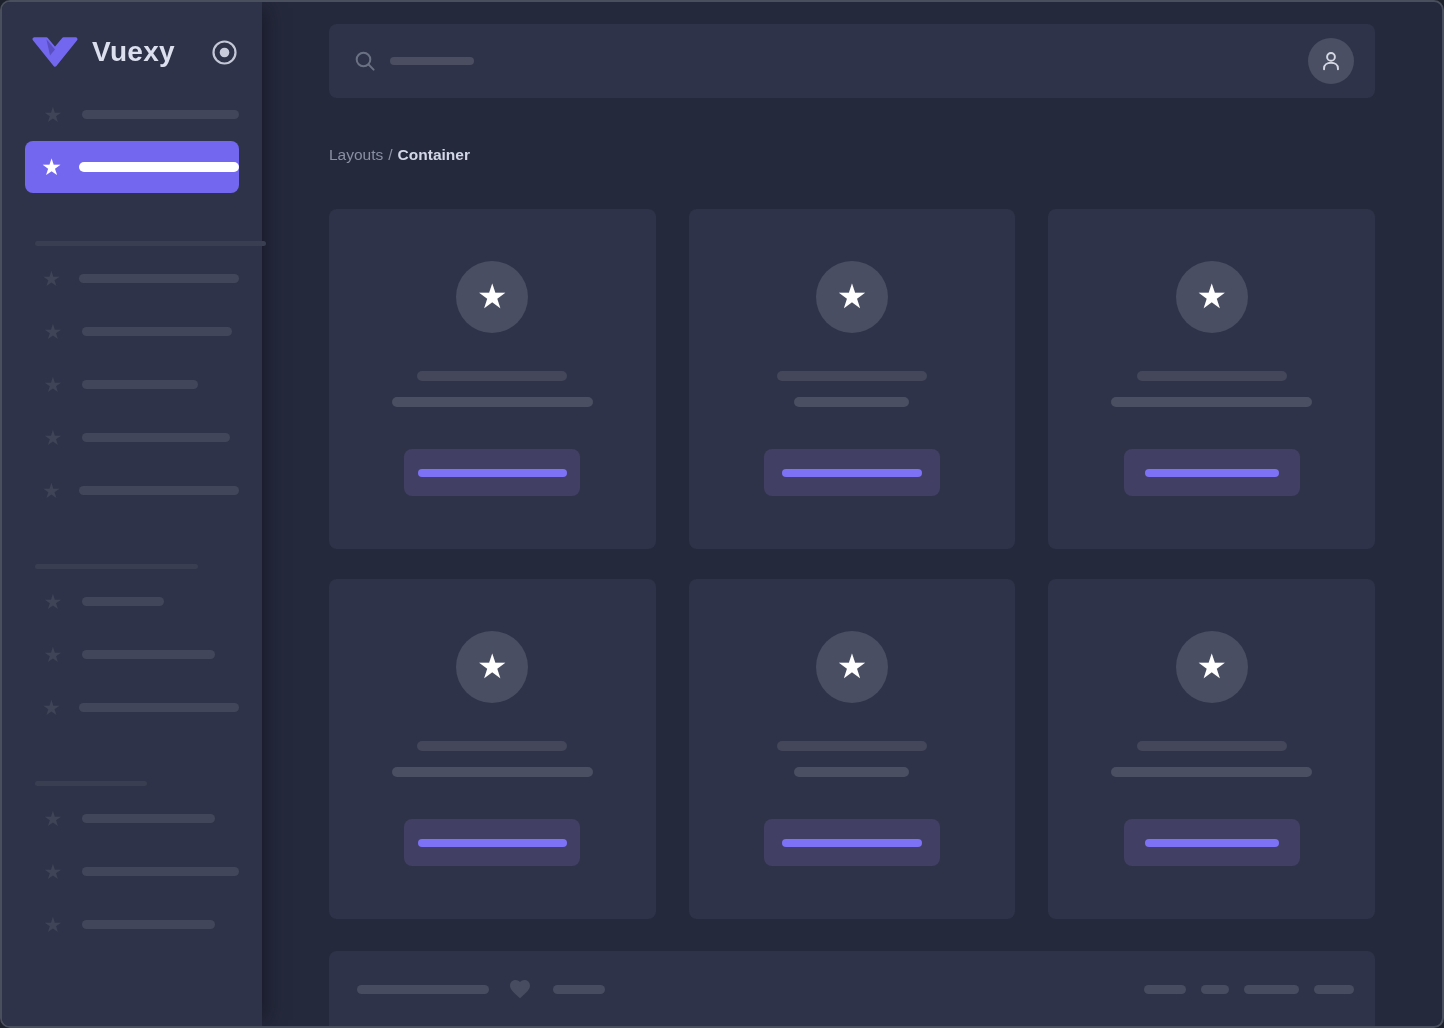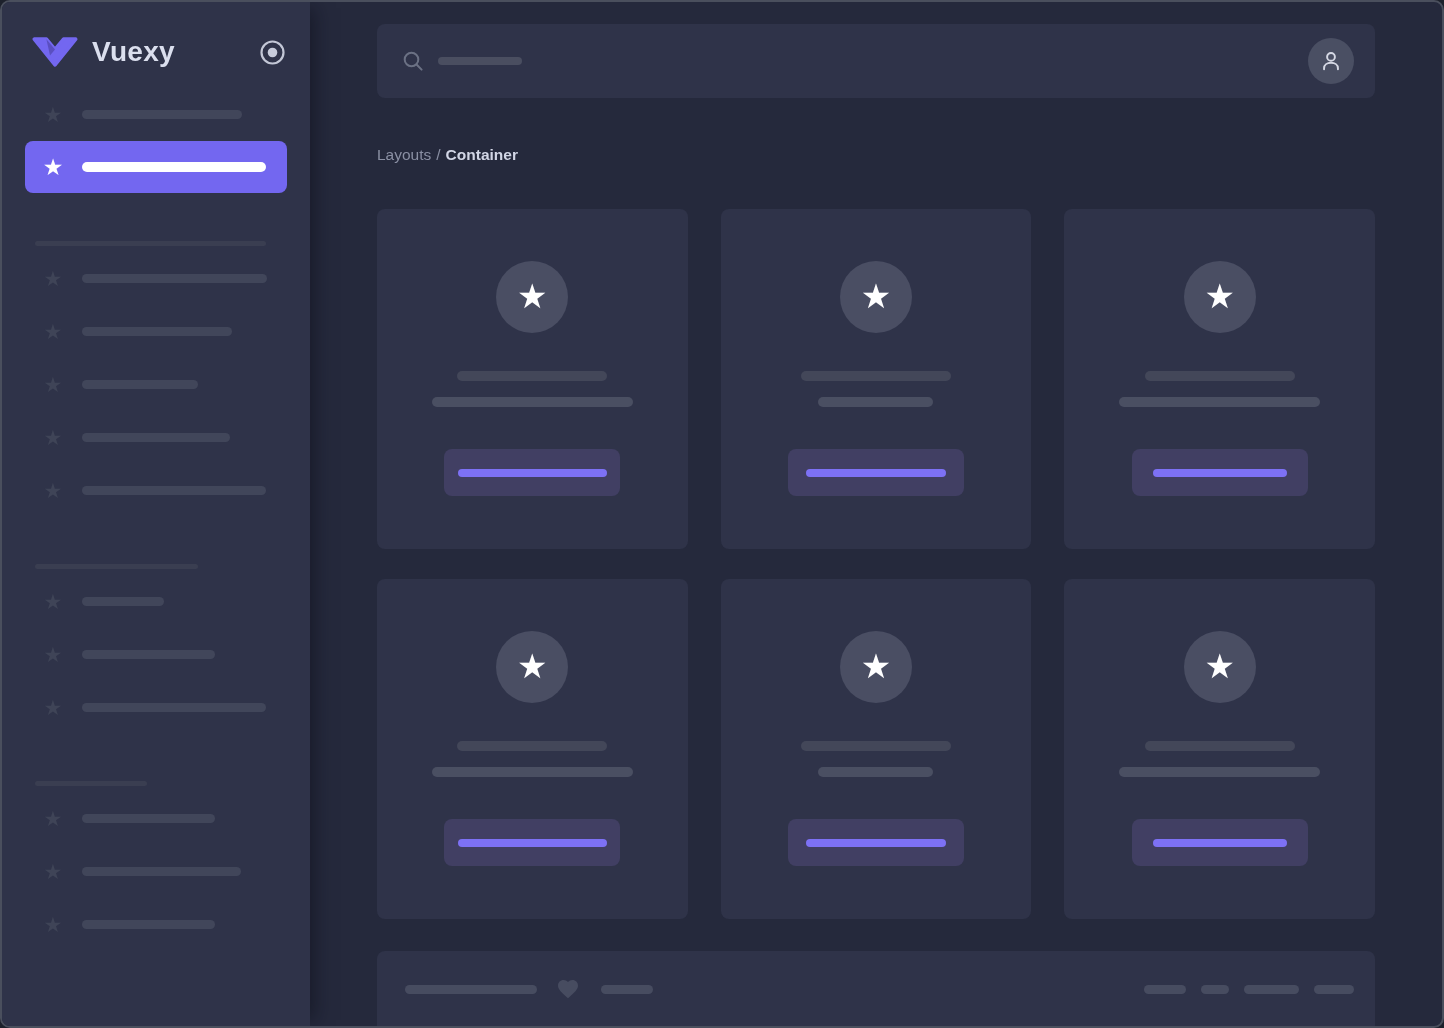--- a/index.html
+++ b/index.html
@@ -6,21 +6,21 @@
   body { width:1444px; height:1028px; font-family:"Liberation Sans", sans-serif; }
 
   .frame {
     width:1444px; height:1028px; box-sizing:border-box;
     border:2px solid #4a4f5d; border-radius:10px; overflow:hidden;
     background:var(--bg, #25293c); display:flex;
   }
 
   
   .sidebar {
-    width:308px; flex:none; background:var(--surface, #2f3349);
+    width:260px; flex:none; background:var(--surface, #2f3349);
     box-shadow:10px 0 18px -6px rgba(10,12,22,.5); z-index:2;
   }
   .sidebar-header { display:flex; align-items:center; padding:34px 24px 0 30px; }
   .logo-mark { flex:none; display:flex; }
   .brand-title {
     flex:1; margin-left:14px; font-size:28px; font-weight:800;
     color:#dbdfee; letter-spacing:.3px;
   }
   .pin-btn { flex:none; display:flex; cursor:pointer; }
 

